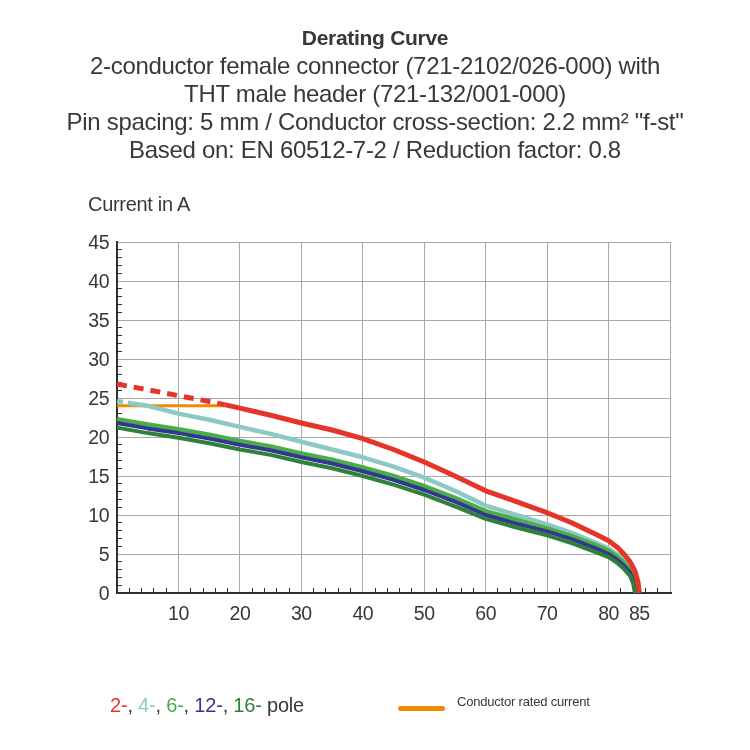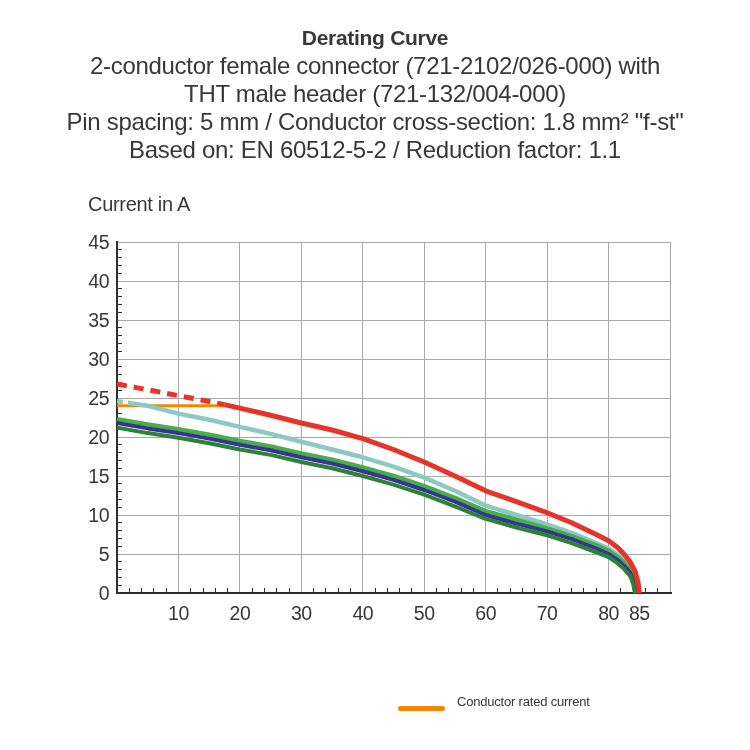--- a/index.html
+++ b/index.html
@@ -18,23 +18,23 @@
   .rated-swatch{position:absolute;left:398px;top:706px;width:47px;height:5px;border-radius:2.5px;display:block;}
 </style>
 </head>
 <body>
 
 <div class="canvas">
 
   <header class="titles">
     <div class="t-main">Derating Curve</div>
     <div class="t-sub">2-conductor female connector (721-2102/026-000) with</div>
-    <div class="t-sub">THT male header (721-132/004-000)</div>
-    <div class="t-sub">Pin spacing: 5 mm / Conductor cross-section: 1.8 mm² "f-st"</div>
-    <div class="t-sub">Based on: EN 60512-5-2 / Reduction factor: 1.1</div>
+    <div class="t-sub">THT male header (721-132/001-000)</div>
+    <div class="t-sub">Pin spacing: 5 mm / Conductor cross-section: 2.2 mm² "f-st"</div>
+    <div class="t-sub">Based on: EN 60512-7-2 / Reduction factor: 0.8</div>
   </header>
 
   <div class="ylabel">Current in A</div>
 
   <svg id="chart" width="750" height="750">
       <g stroke="#a9a9a9" stroke-width="1" shape-rendering="crispEdges">
         <line x1="178.44444444444446" y1="242" x2="178.44444444444446" y2="593"></line>
         <line x1="239.88888888888889" y1="242" x2="239.88888888888889" y2="593"></line>
         <line x1="301.33333333333337" y1="242" x2="301.33333333333337" y2="593"></line>
         <line x1="362.77777777777777" y1="242" x2="362.77777777777777" y2="593"></line>
@@ -159,17 +159,18 @@
         <text x="109" y="444" text-anchor="end">20</text>
         <text x="109" y="405" text-anchor="end">25</text>
         <text x="109" y="366" text-anchor="end">30</text>
         <text x="109" y="327" text-anchor="end">35</text>
         <text x="109" y="288" text-anchor="end">40</text>
         <text x="109" y="249" text-anchor="end">45</text>
       </g>
     </svg>
 
 
+  <div class="legend-poles" id="legend-poles"><span style="color: rgb(229, 53, 43);">2-</span><span>, </span><span style="color: rgb(140, 201, 196);">4-</span><span>, </span><span style="color: rgb(75, 173, 73);">6-</span><span>, </span><span style="color: rgb(51, 56, 143);">12-</span><span>, </span><span style="color: rgb(47, 128, 56);">16-</span><span> pole</span></div>
 
   <span class="rated-swatch" id="rated-swatch" style="background: rgb(241, 138, 0);"></span>
   <div class="legend-rated-label">Conductor rated current</div>
 
 </div>
 
 </body></html>

